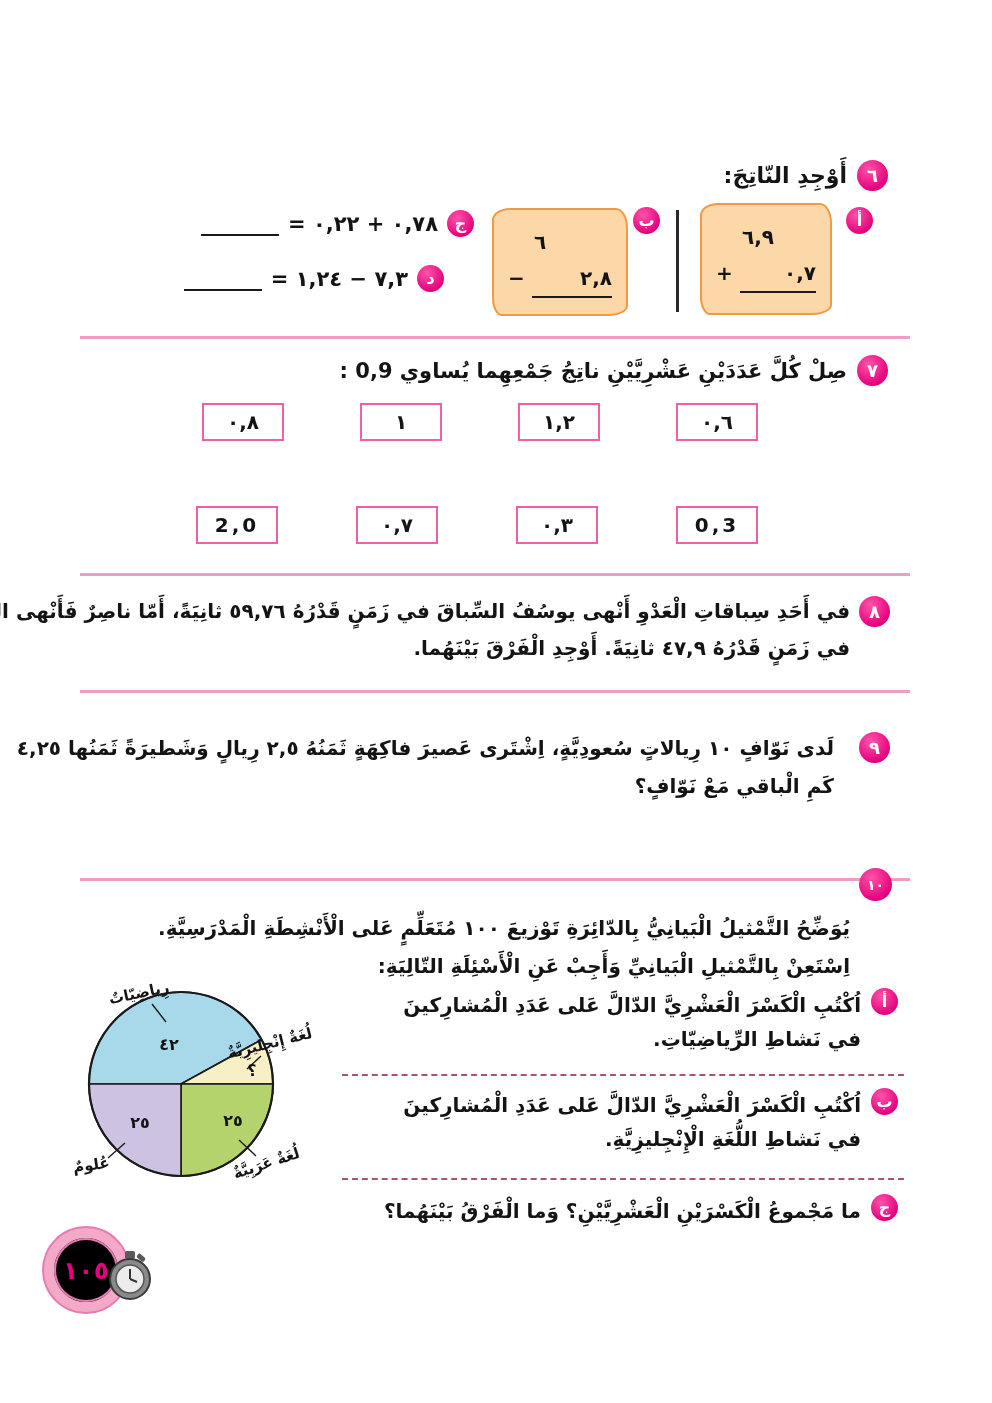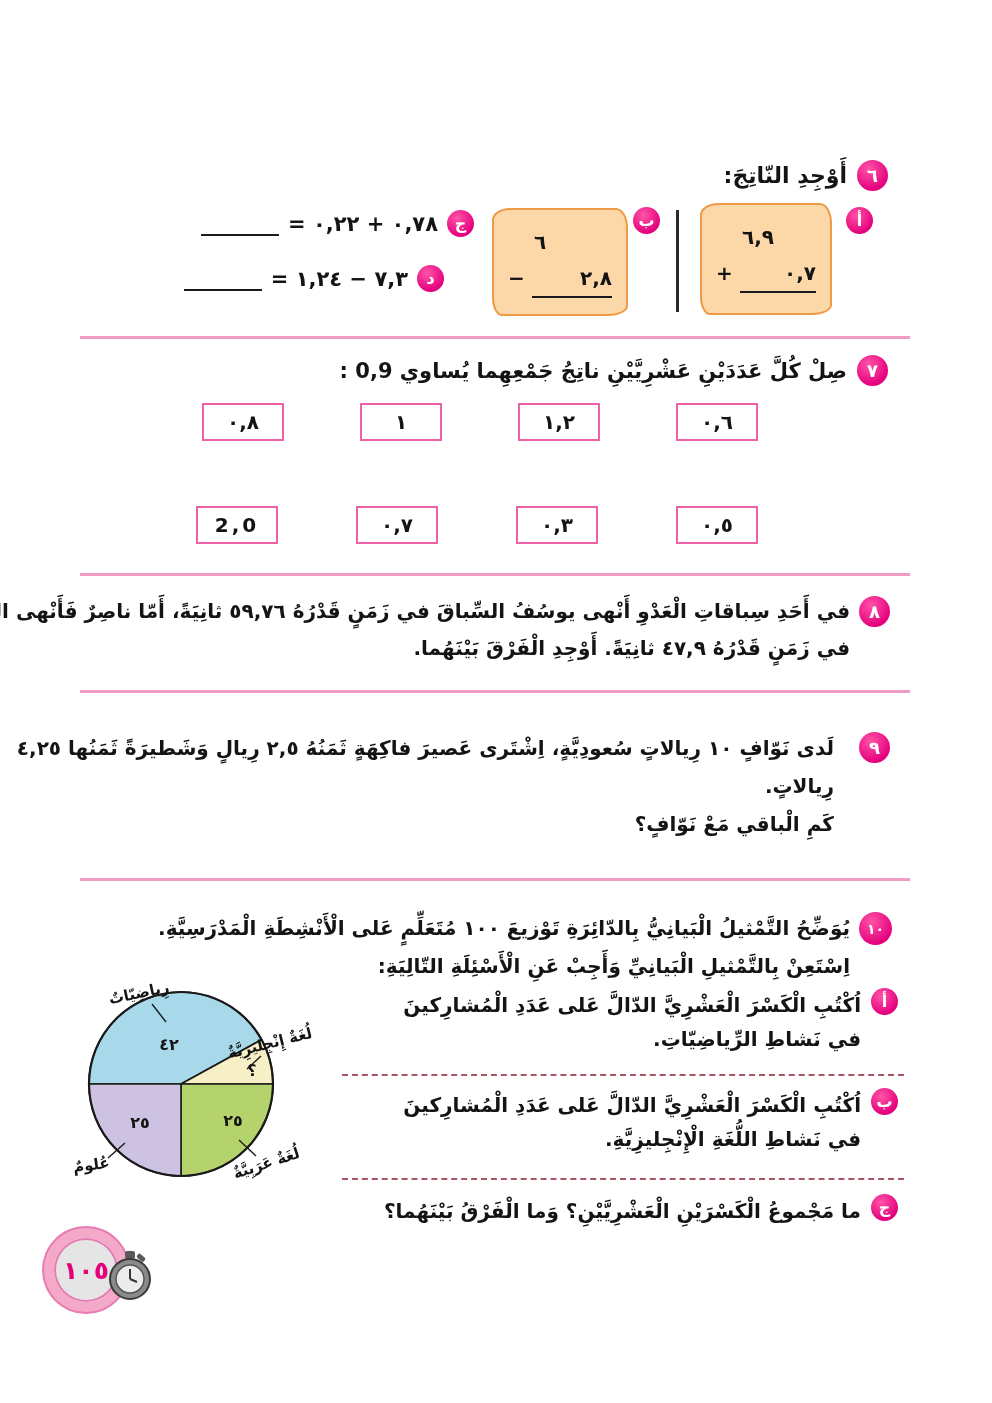--- a/index.html
+++ b/index.html
@@ -56,21 +56,21 @@
   .subq .txt { width:482px; line-height:34px; }
   .dash { position:absolute; width:562px; border-top:2.5px dashed #a85564; }
 
   
   .pie-svg text { font-family:"DejaVu Sans", sans-serif; font-weight:700; fill:#141414; text-anchor:middle; font-size:15px; }
   .pie-svg .val { font-size:16px; }
 
   
   .pgnum {
     position:absolute; width:84px; height:84px; border-radius:50%;
-    border:10px solid #f4a9c9; background:#e5e5e5;
+    border:10px solid #f4a9c9; background:#000000;
     box-shadow:0 0 0 2px #e87ab2, inset 0 0 0 2px #e87ab2;
     display:flex; align-items:center; justify-content:center;
     color:#e4007d; font-size:25px;
   }
 </style>
 </head>
 <body>
 
 <div class="page">
 
@@ -125,46 +125,45 @@
   </div>
 
   <div class="abs boxrow" style="top:403px;right:234px;gap:76px">
     <div class="nbox">٠,٦</div>
     <div class="nbox">١,٢</div>
     <div class="nbox">١</div>
     <div class="nbox">٠,٨</div>
   </div>
 
   <div class="abs boxrow" style="top:506px;right:234px;gap:78px">
-    <div class="nbox">٠,٥</div>
+    <div class="nbox">0,3</div>
     <div class="nbox">٠,٣</div>
     <div class="nbox">٠,٧</div>
     <div class="nbox">2,0</div>
   </div>
 
   <div class="divider" style="top:573px"></div>
 
   <div class="badge main abs" style="top:596px;right:102px">٨</div>
   <div class="abs txt nowrap" style="top:593px;right:142px">
     <div>في أَحَدِ سِباقاتِ الْعَدْوِ أَنْهى يوسُفُ السِّباقَ في زَمَنٍ قَدْرُهُ ٥٩,٧٦ ثانِيَةً، أَمّا ناصِرٌ فَأَنْهى السِّباقَ</div>
     <div>في زَمَنٍ قَدْرُهُ ٤٧,٩ ثانِيَةً. أَوْجِدِ الْفَرْقَ بَيْنَهُما.</div>
   </div>
 
   <div class="divider" style="top:690px"></div>
 
   <div class="badge main abs" style="top:732px;right:102px">٩</div>
   <div class="abs txt nowrap" style="top:729px;right:158px;line-height:38px">
     <div>لَدى نَوّافٍ ١٠ رِيالاتٍ سُعودِيَّةٍ، اِشْتَرى عَصيرَ فاكِهَةٍ ثَمَنُهُ ٢,٥ رِيالٍ وَشَطيرَةً ثَمَنُها ٤,٢٥</div>
-    <div>رِيالاتٍ.</div>
     <div>كَمِ الْباقي مَعْ نَوّافٍ؟</div>
   </div>
 
   <div class="divider" style="top:878px"></div>
 
-  <div class="badge main wide abs" style="top:912px;right:100px">١٠</div>
+  <div class="badge main wide abs" style="top:868px;right:100px">١٠</div>
   <div class="abs txt nowrap" style="top:909px;right:142px;line-height:38px">
     <div>يُوَضِّحُ التَّمْثيلُ الْبَيانِيُّ بِالدّائِرَةِ تَوْزيعَ ١٠٠ مُتَعَلِّمٍ عَلى الْأَنْشِطَةِ الْمَدْرَسِيَّةِ.</div>
     <div>اِسْتَعِنْ بِالتَّمْثيلِ الْبَيانِيِّ وَأَجِبْ عَنِ الْأَسْئِلَةِ التّالِيَةِ:</div>
   </div>
 
   <div class="abs subq" style="top:988px;right:94px">
     <div class="badge sub">أ</div>
     <div class="txt">اُكْتُبِ الْكَسْرَ الْعَشْرِيَّ الدّالَّ عَلى عَدَدِ الْمُشارِكينَ في نَشاطِ الرِّياضِيّاتِ.</div>
   </div>
   <div class="dash" style="top:1074px;right:88px"></div>

